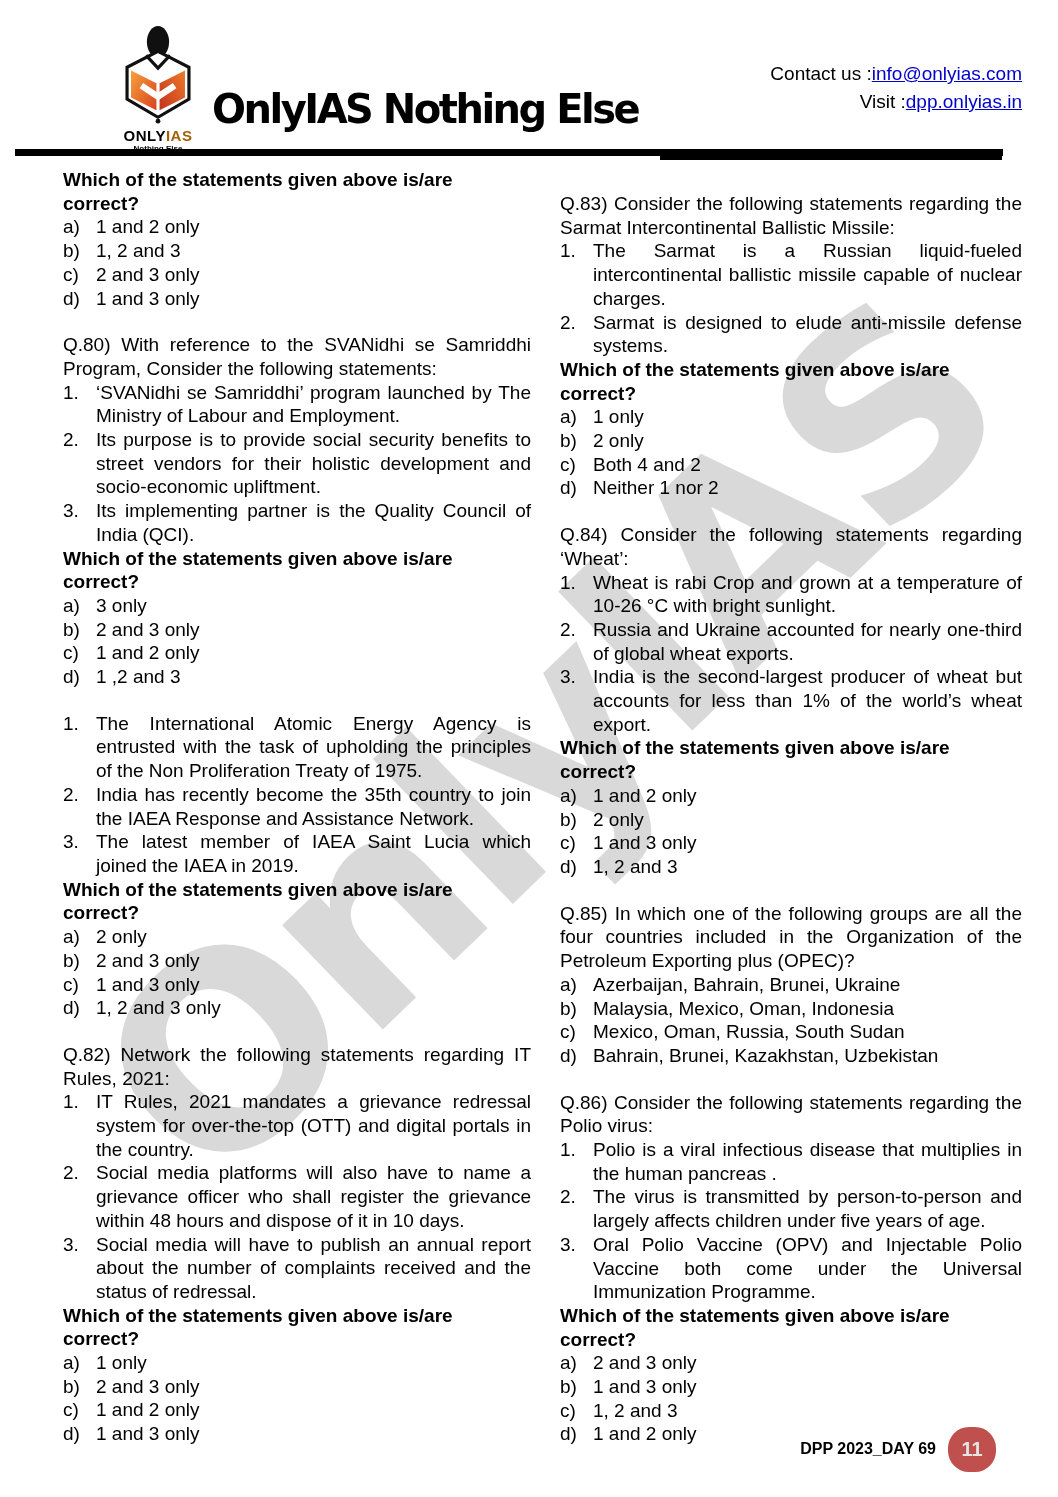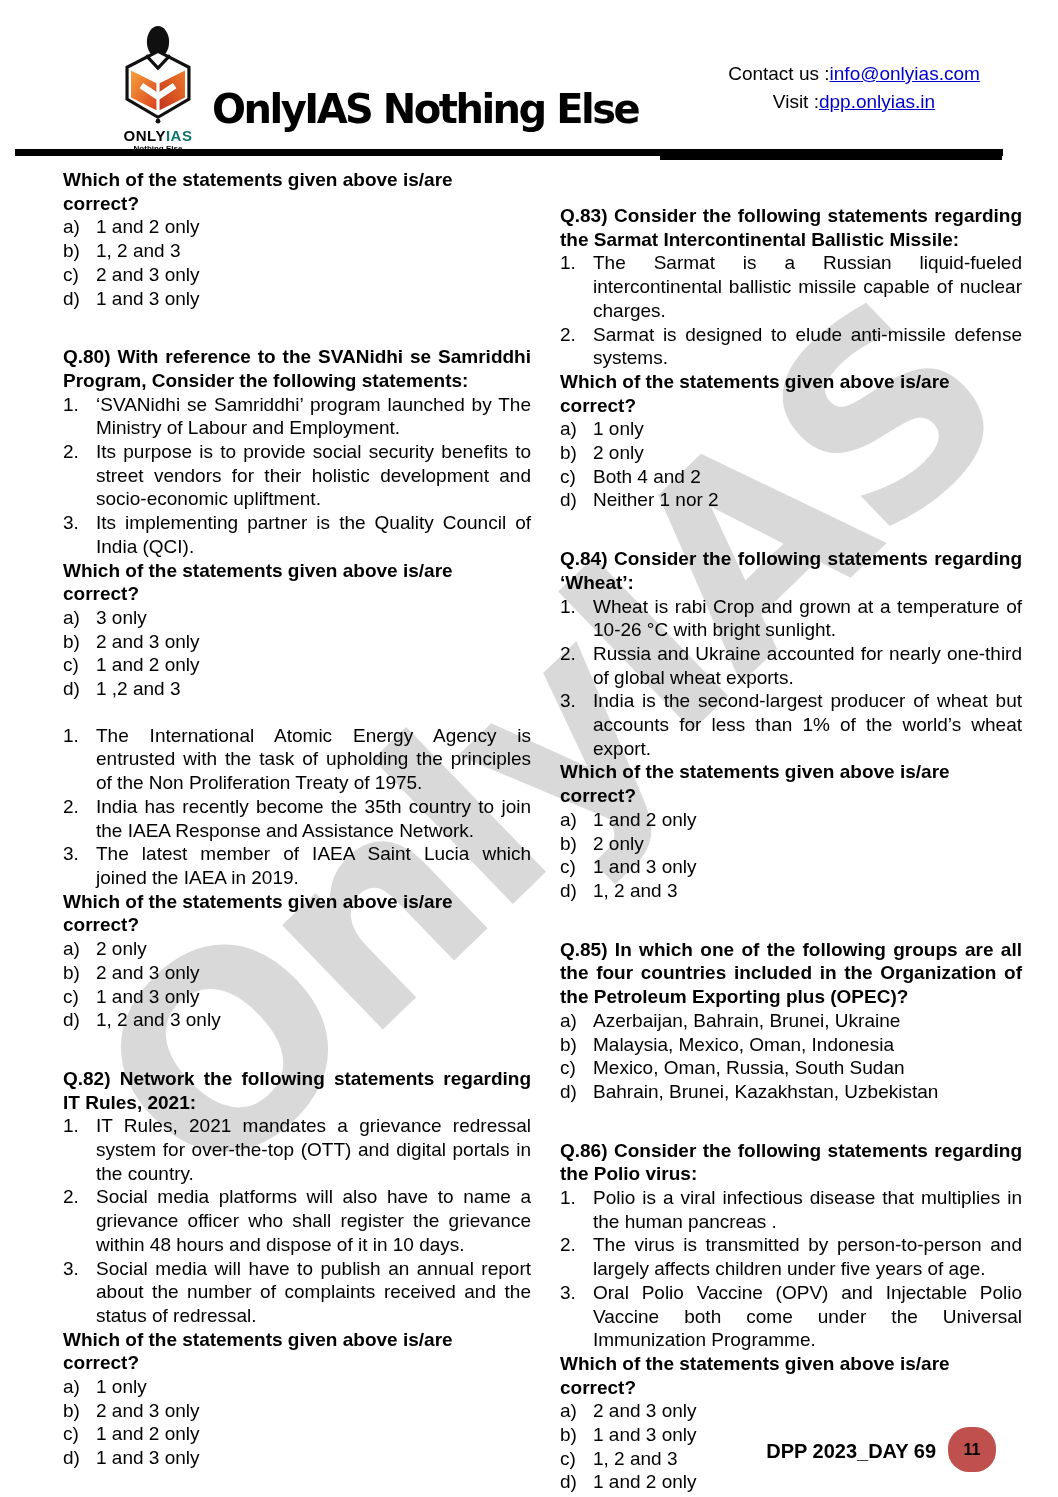--- a/index.html
+++ b/index.html
@@ -14,53 +14,53 @@
     transform:translate(-50%,-50%) rotate(-44deg);
     font-family:"DejaVu Sans",sans-serif;
     font-size:265px;font-weight:bold;letter-spacing:-8px;
     color:#d9d9d9;white-space:nowrap;user-select:none;
   }
   
   .header{position:absolute;top:0;left:0;right:0;height:165px;z-index:2;background:#fff;}
   .logo{position:absolute;left:92px;top:26px;width:132px;text-align:center;line-height:1;}
   .logo svg{display:block;margin:0 auto;}
   .brand{font-size:15px;font-weight:bold;letter-spacing:.5px;margin-top:2px;}
-  .brand .ias{color:#0f766e;}
+  .brand .ias{color:#a16207;}
   .tagline{font-size:8px;font-weight:bold;margin-top:2px;}
   .title{
     position:absolute;left:212px;top:86px;
     font-family:"DejaVu Sans",sans-serif;
     font-size:40px;font-weight:800;letter-spacing:-2.5px;white-space:nowrap;
   }
   .contact{
-    position:absolute;right:36px;top:60px;width:336px;text-align:center;
+    position:absolute;right:36px;top:60px;width:336px;text-align:right;
     font-size:19px;line-height:27.5px;
   }
   .contact .link{color:#0000cc;text-decoration:underline;cursor:pointer;}
   .rule1{position:absolute;left:15px;top:149px;width:988px;height:7px;background:#000;}
   .rule2{position:absolute;left:660px;top:155px;width:342px;height:5px;background:#000;}
   
   .col{position:absolute;z-index:1;font-size:19px;line-height:23.7px;}
   .col-left{left:63px;top:168px;width:468px;}
   .col-right{left:560px;top:192px;width:462px;}
-  .qtitle{font-weight:bold;text-align:justify;margin-top:12px;}
+  .qtitle{font-weight:normal;text-align:justify;}
   .prompt{font-weight:bold;}
   .stmt,.opt{display:flex;align-items:flex-start;}
   .stmt .num,.opt .lab{width:33px;flex:none;}
   .stmt .txt{flex:1;text-align:justify;}
   .opt .txt{flex:1;}
   .gap{height:23px;}
   
   .footer-label{
     position:absolute;right:122px;top:1440px;z-index:2;
-    font-size:20px;font-weight:bold;white-space:nowrap;
+    font-size:16px;font-weight:bold;white-space:nowrap;
   }
   .page-badge{
     position:absolute;left:948px;top:1427px;width:48px;height:45px;z-index:2;
-    background:#c0504d;color:#000000;font-size:16px;font-weight:bold;
+    background:#c0504d;color:#e5e5e5;font-size:20px;font-weight:bold;
     display:flex;align-items:center;justify-content:center;border-radius:21px;
   }
 </style>
 </head>
 <body>
 
 <div class="watermark">OnlyIAS</div>
 
 <div class="header">
   <div class="logo">

